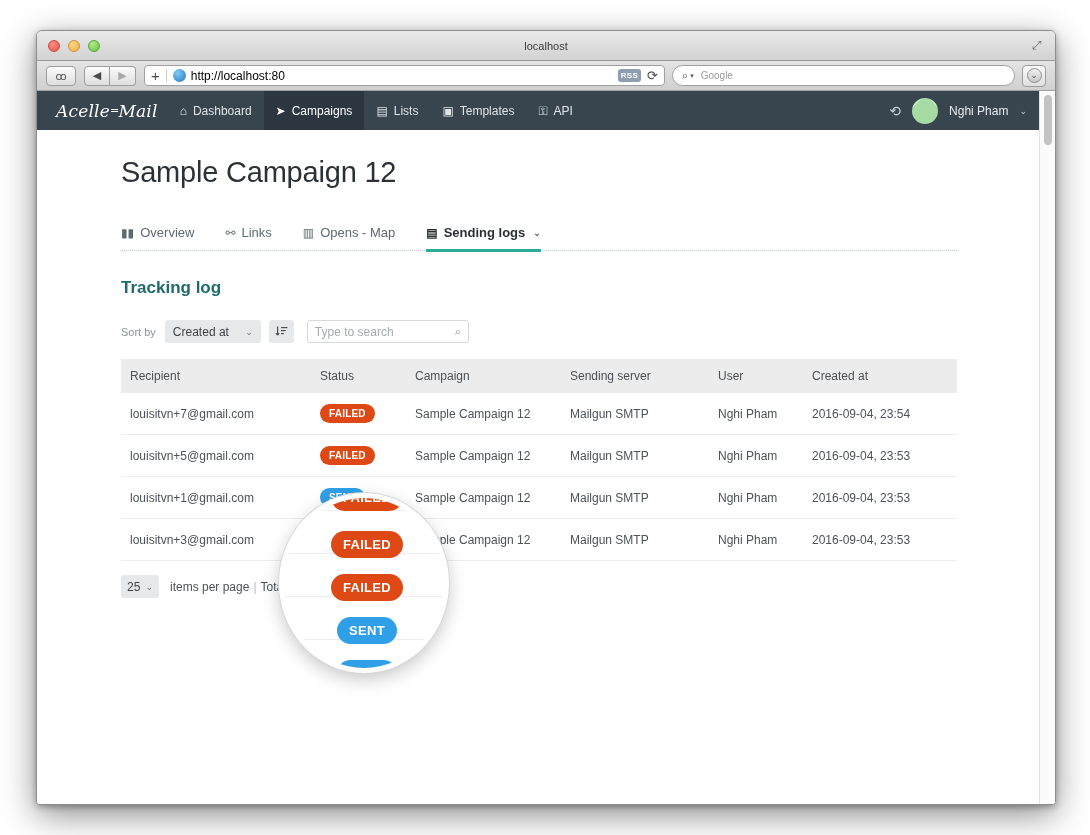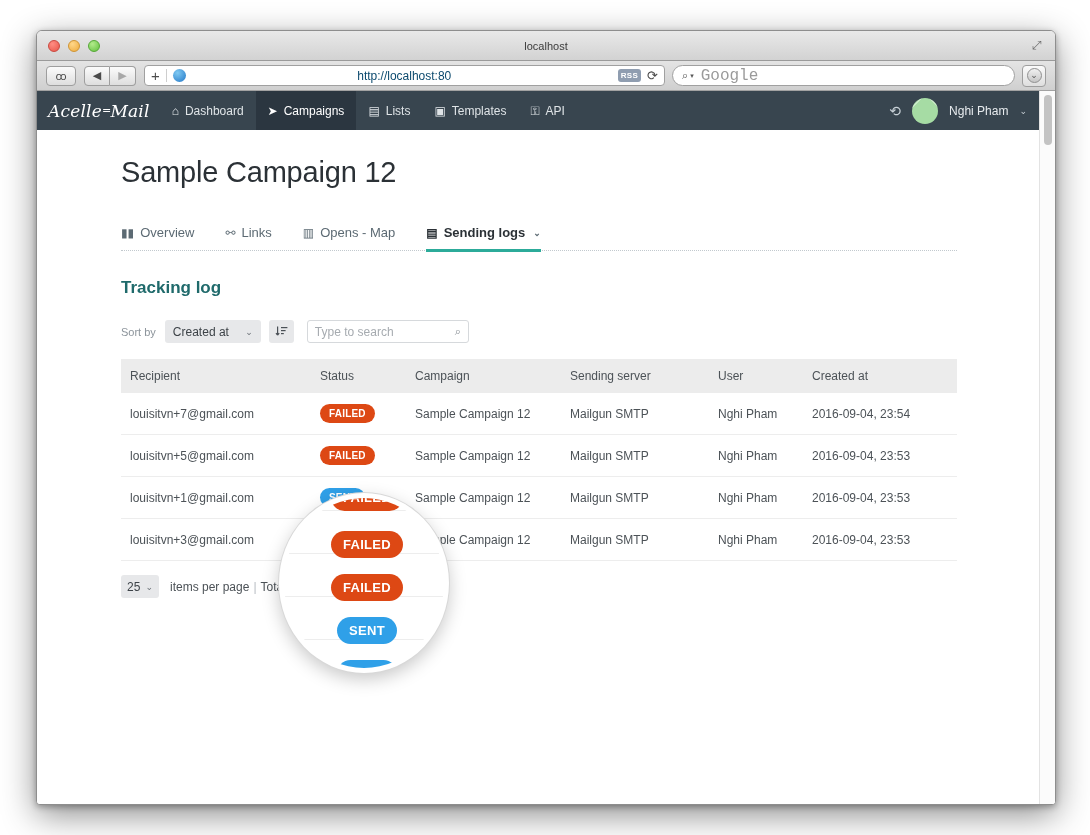--- a/index.html
+++ b/index.html
@@ -77,40 +77,40 @@
     padding: 0 4px 0 6px;
     margin-right: 7px;
   }
   #url-plus { color: #4d4d4d; font-size: 15px; font-weight: 500; margin-right: 6px; line-height: 1; }
   #url-divider { width: 1px; height: 13px; background: #cecece; margin-right: 6px; }
   #site-icon {
     width: 13px; height: 13px; border-radius: 50%;
     background: radial-gradient(circle at 35% 30%, #7fc9f2, #2277c7);
     margin-right: 5px; flex: none;
   }
-  #url-text { font-size: 12px; color: #0c4a6e; flex: 1; white-space: nowrap; overflow: hidden; text-align: center; }
+  #url-text { font-size: 12px; color: #000000; flex: 1; white-space: nowrap; overflow: hidden; }
   #rss-badge {
     font-size: 8px; font-weight: bold; color: #ffffff;
     background: #8f9db0; border-radius: 3px;
     padding: 2px 3px; margin-right: 6px; letter-spacing: .3px;
   }
   #reload-icon { font-size: 13px; color: #4a4a4a; margin-right: 2px; }
 
   #searchfield {
     flex: 1; height: 21px;
     background: #ffffff;
     border: 1px solid #a0a0a0;
     border-radius: 11px;
     display: flex; align-items: center;
     padding: 0 9px;
     margin-right: 7px;
   }
   #search-glyph { font-size: 11px; color: #585858; margin-right: 2px; }
   #search-caret { font-size: 7px; color: #585858; margin-right: 7px; }
-  #search-ph { font-size: 16px; color: #9a9a9a; font-family: Liberation Mono, monospace; }
+  #search-ph { font-size: 10px; color: #9a9a9a; }
   #downloads-btn {
     width: 24px; height: 22px; flex: none;
     border-radius: 4px;
     background: linear-gradient(#fbfbfb, #dedede);
     border: 1px solid #9e9e9e;
     display: flex; align-items: center; justify-content: center;
   }
   #downloads-circle {
     width: 15px; height: 15px; border-radius: 50%;
     background: linear-gradient(#f1f1f1,#c6c6c6);
@@ -126,20 +126,21 @@
     overflow: hidden;
   }
 
   
   #appnav {
     height: 39px;
     background: #38454f;
     display: flex; align-items: stretch;
     position: relative;
     width: 1004px;
+    padding-left: 8px;
   }
   #brand {
     display: flex; align-items: center;
     padding: 0 10px 0 11px;
     color: #ffffff;
     font-family: "DejaVu Serif", serif;
     font-style: italic;
     font-size: 17px;
     letter-spacing: .2px;
     white-space: nowrap;

